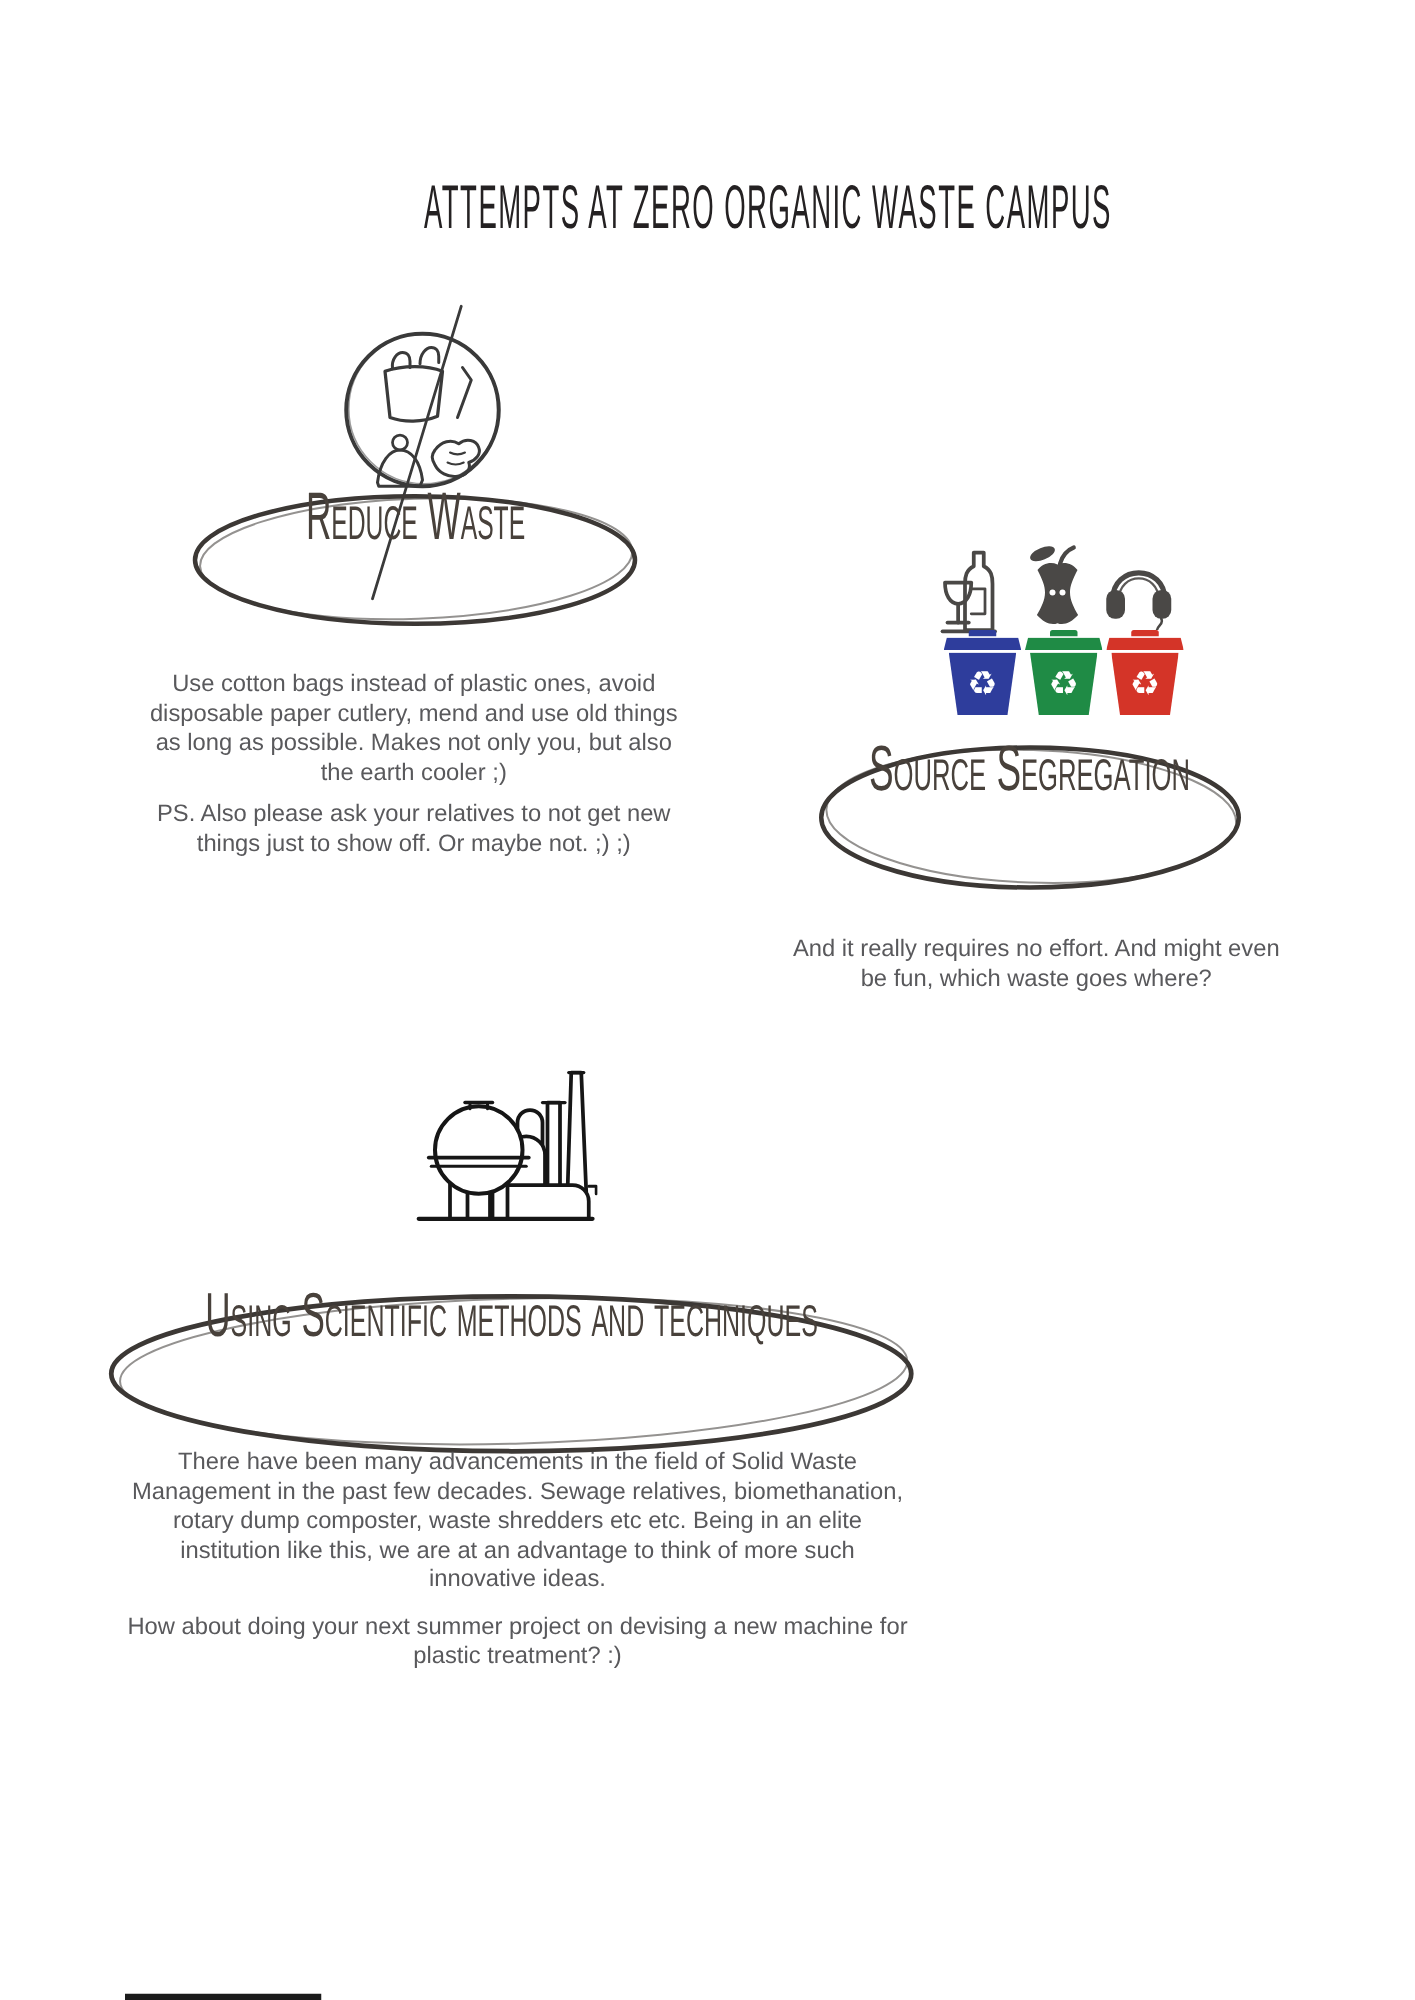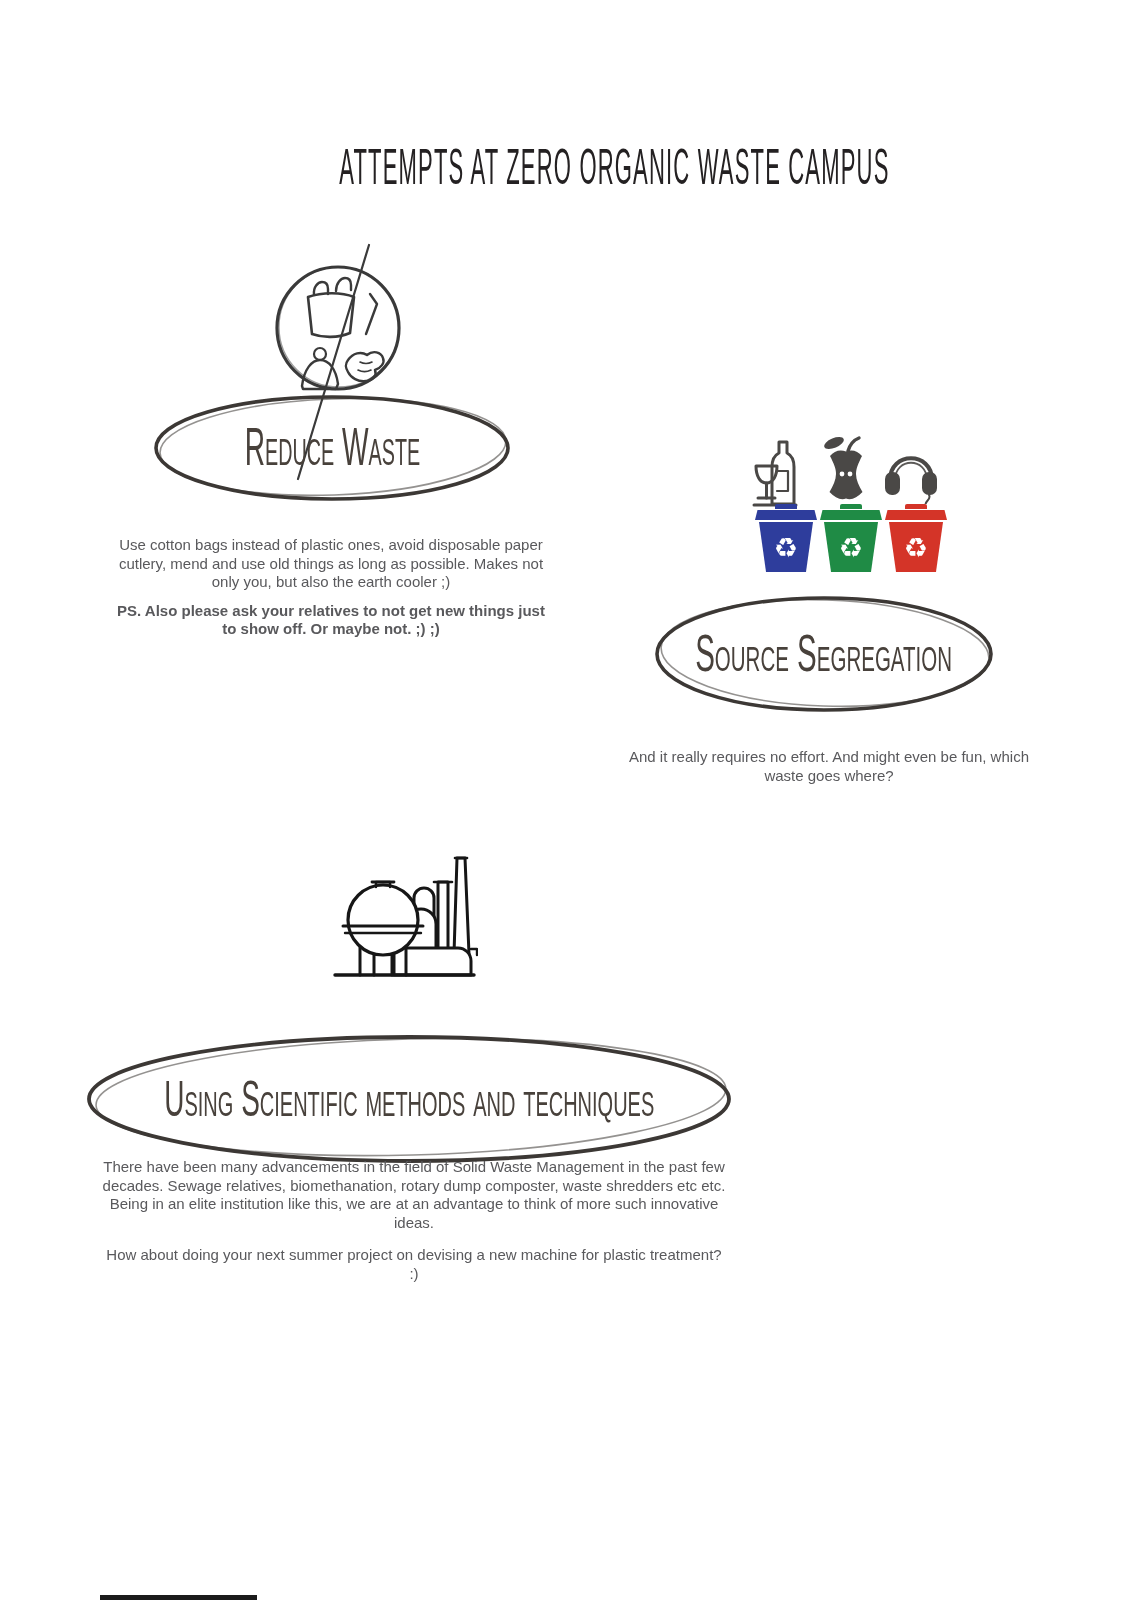--- a/index.html
+++ b/index.html
@@ -18,38 +18,38 @@
     display:inline-block;
     transform:scale(0.58,1.30);
     transform-origin:center;
     font-size:38px; font-weight:400;
     letter-spacing:2px;
     color:#242122;
     white-space:nowrap;
   }
 
   
-  .badge { display:flex; align-items:center; justify-content:center; }
+  .badge { display:flex; align-items:flex-start; justify-content:center; }
   .badge > svg { position:absolute; left:0; top:0; width:100%; height:100%; }
   .badge-label {
     position:relative;
     font-variant:small-caps;
     color:#48413b;
     white-space:nowrap;
     display:inline-block;
     transform-origin:center;
   }
   .b1 .badge-label { font-size:37px; transform:scale(0.76,1.45); }
   .b2 .badge-label { font-size:36px; transform:scale(0.82,1.42); }
   .b3 .badge-label { font-size:35px; transform:scale(0.80,1.42); }
 
   
-  .para { color:#59595c; font-size:15px; line-height:1.24; text-align:center; }
+  .para { color:#59595c; font-size:19px; line-height:1.24; text-align:center; }
   .para p { margin:0; }
-  .para.gap-lg p + p { margin-top:10px;font-weight:bold; }
+  .para.gap-lg p + p { margin-top:10px; }
   .para.gap-sm p + p { margin-top:4px; }
   .para.gap-none p + p { margin-top:14px; }
 
   
   .bins-row { display:flex; gap:3px; }
   .bin { width:62px; display:flex; flex-direction:column; align-items:center; }
   .bin-handle { width:22px; height:5px; background:var(--bin); border-radius:2px 2px 0 0; }
   .bin-lid {
     width:62px; height:10px; background:var(--bin); margin-top:1px;
     clip-path:polygon(4% 0,96% 0,100% 100%,0% 100%);

